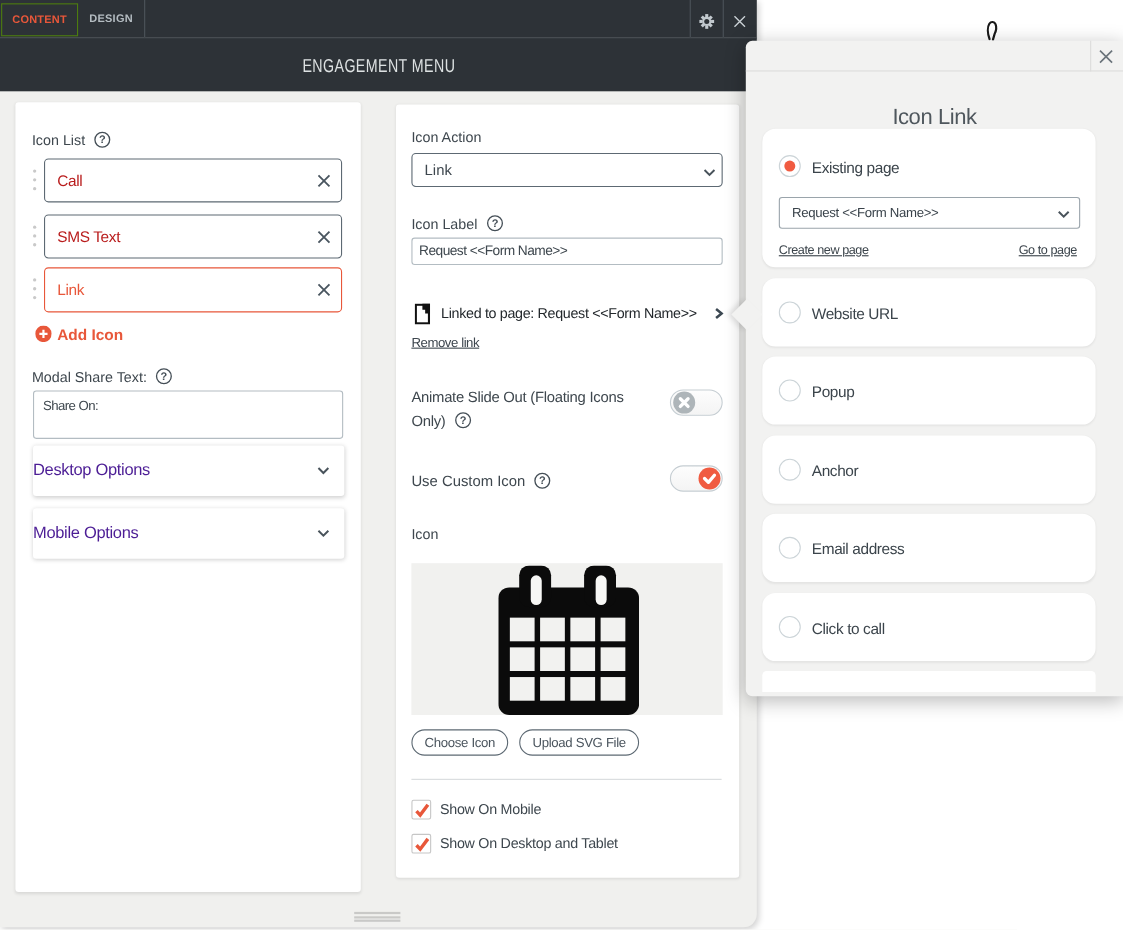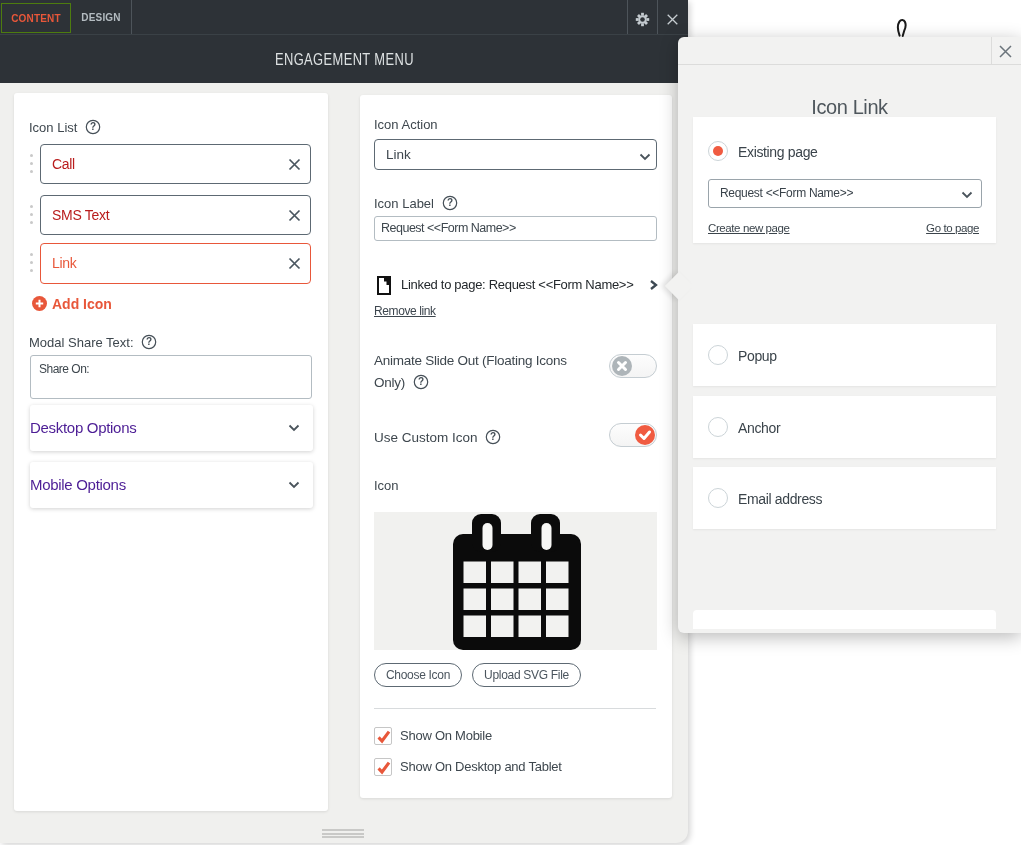--- a/index.html
+++ b/index.html
@@ -58,21 +58,21 @@
 
 
 .cb { width:18px; height:18px; background:#fff; border:1px solid #c6c6c6; border-radius:2px; }
 
 
 #popup { left:678px; top:37px; width:343px; height:596px; background:#f2f2f1;
   border-radius:6px 0 0 6px; box-shadow:0 4px 18px rgba(0,0,0,0.28); z-index:6; }
 #pophead { left:0; top:0; width:343px; height:28px; border-bottom:1px solid #dcdcdb; }
 #diamond { left:669px; top:276px; width:20px; height:20px; background:#f2f2f1;
   transform:rotate(45deg); z-index:7; box-shadow:-3px 3px 5px rgba(0,0,0,0.10); }
-.pcard { left:15px; width:303px; background:#fff; border-radius:0;
+.pcard { left:15px; width:303px; background:#fff; border-radius:12px;
   box-shadow:0 1px 2px rgba(0,0,0,0.06); }
 .radio { width:20px; height:20px; border-radius:50%; border:1px solid #ccd4d8; background:#fff; }
 .radio.sel::after { content:""; position:absolute; left:4px; top:4px; width:10px;
   height:10px; border-radius:50%; background:#f05b41; }
 .plbl { font-size:14px; letter-spacing:-0.35px; color:#3b444b; }
 .ulink { font-size:11.5px; letter-spacing:-0.4px; color:#3b444b; text-decoration:underline; }
 </style>
 </head>
 <body>
 <div id="stage">
@@ -295,28 +295,36 @@
       <div class="abs plbl" style="left:45px;top:27px;">Existing page</div>
       <div class="abs" style="left:15px;top:62px;width:274px;height:29px;background:#fff;border:1px solid #9aa4ab;border-radius:3px;font-size:12px;letter-spacing:-0.3px;color:#39424a;line-height:27px;padding-left:11px;">Request &lt;&lt;Form Name&gt;&gt;
         <svg class="abs" style="left:252px;top:11px;" width="12" height="8" viewBox="0 0 12 8">
             <path d="M1.5 1.5 L6 6 L10.5 1.5" fill="none" stroke="#49535b" stroke-width="1.8"></path>
           </svg>
       </div>
       <div class="abs ulink" style="left:15px;top:105px;">Create new page</div>
       <div class="abs ulink" style="right:17px;top:105px;">Go to page</div>
     </div>
 
+    <div class="abs pcard" style="top:216px;height:62px;">
+      <div class="abs radio" style="left:15px;top:21px;"></div>
+      <div class="abs plbl" style="left:45px;top:24px;">Website URL</div>
+    </div>
     <div class="abs pcard" style="top:287px;height:62px;">
       <div class="abs radio" style="left:15px;top:21px;"></div>
       <div class="abs plbl" style="left:45px;top:24px;">Popup</div>
     </div>
     <div class="abs pcard" style="top:359px;height:62px;">
       <div class="abs radio" style="left:15px;top:21px;"></div>
       <div class="abs plbl" style="left:45px;top:24px;">Anchor</div>
     </div>
     <div class="abs pcard" style="top:430px;height:62px;">
       <div class="abs radio" style="left:15px;top:21px;"></div>
       <div class="abs plbl" style="left:45px;top:24px;">Email address</div>
     </div>
+    <div class="abs pcard" style="top:502px;height:62px;">
+      <div class="abs radio" style="left:15px;top:21px;"></div>
+      <div class="abs plbl" style="left:45px;top:24px;">Click to call</div>
+    </div>
     <div class="abs pcard" style="top:573px;height:19px;box-shadow:none;border-radius:4px 4px 0 0;"></div>
   </div>
 
 </div>
 
 </body></html>

